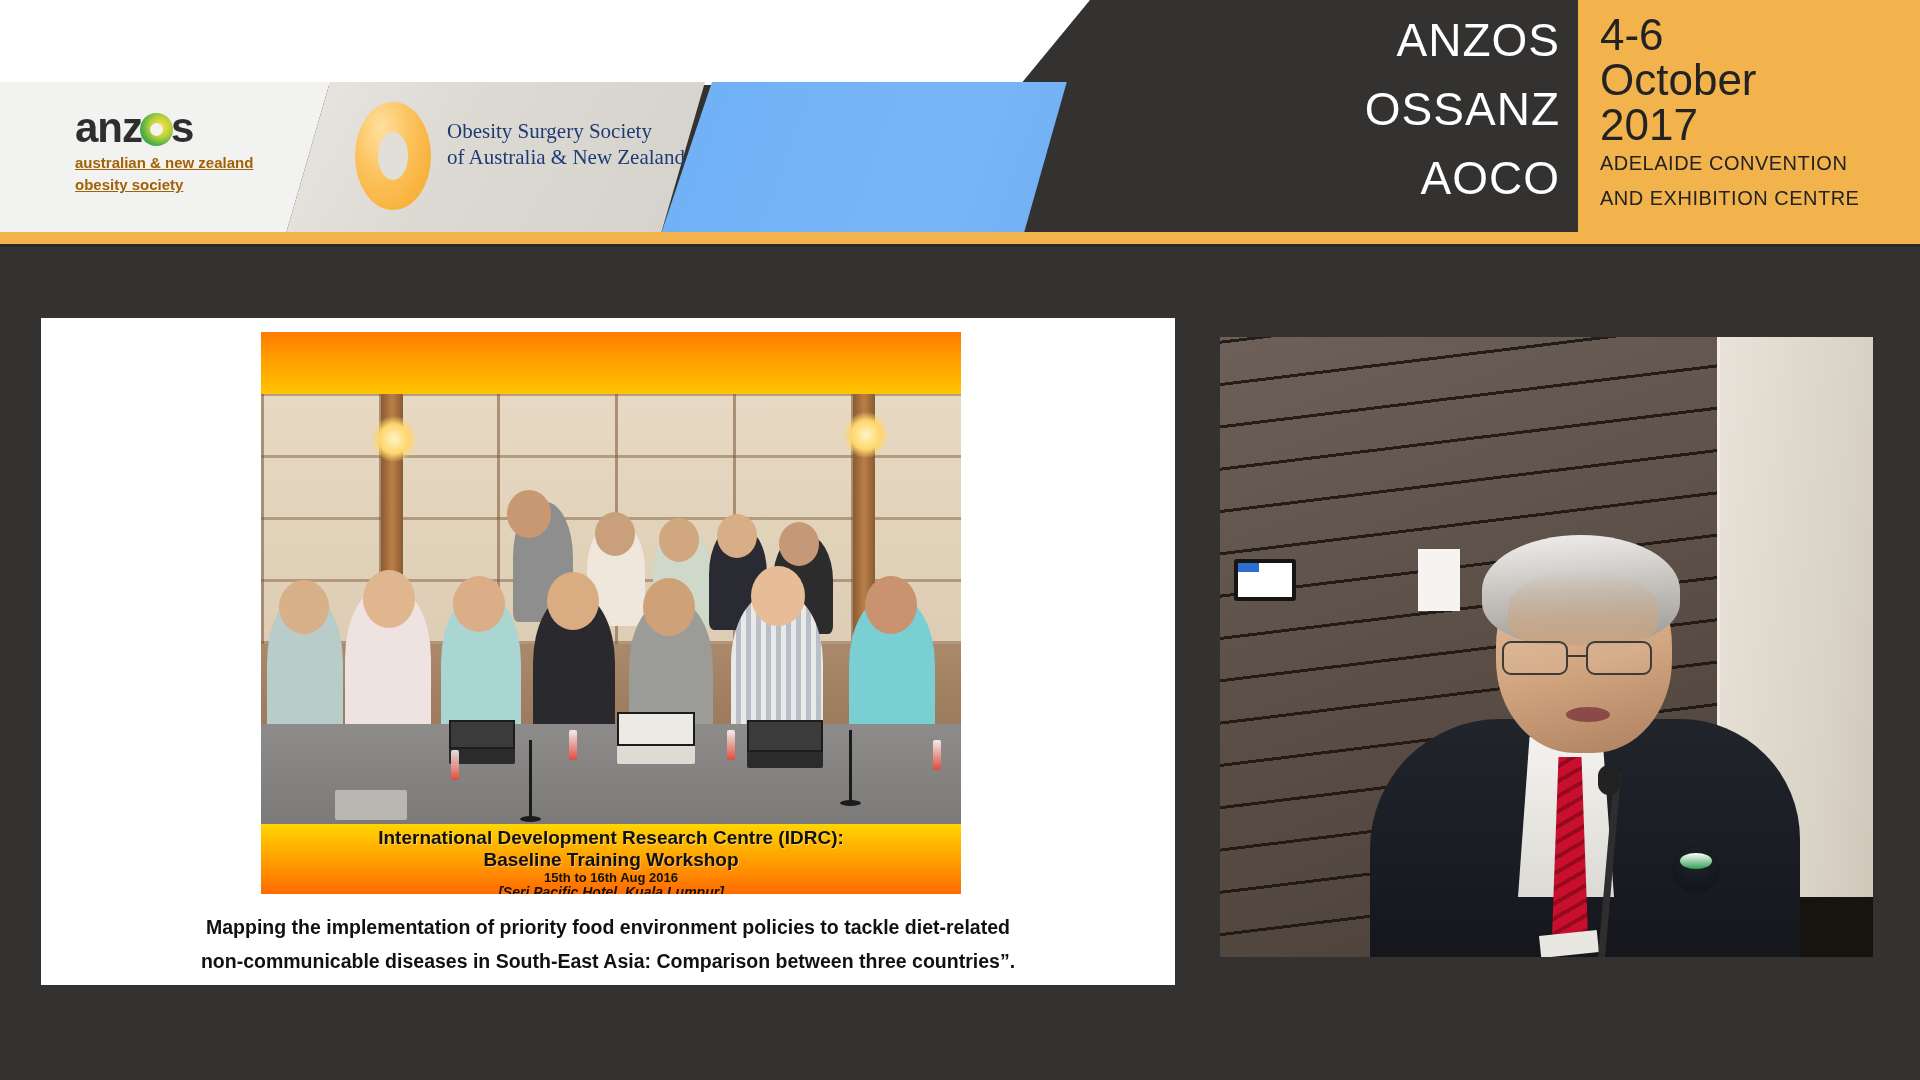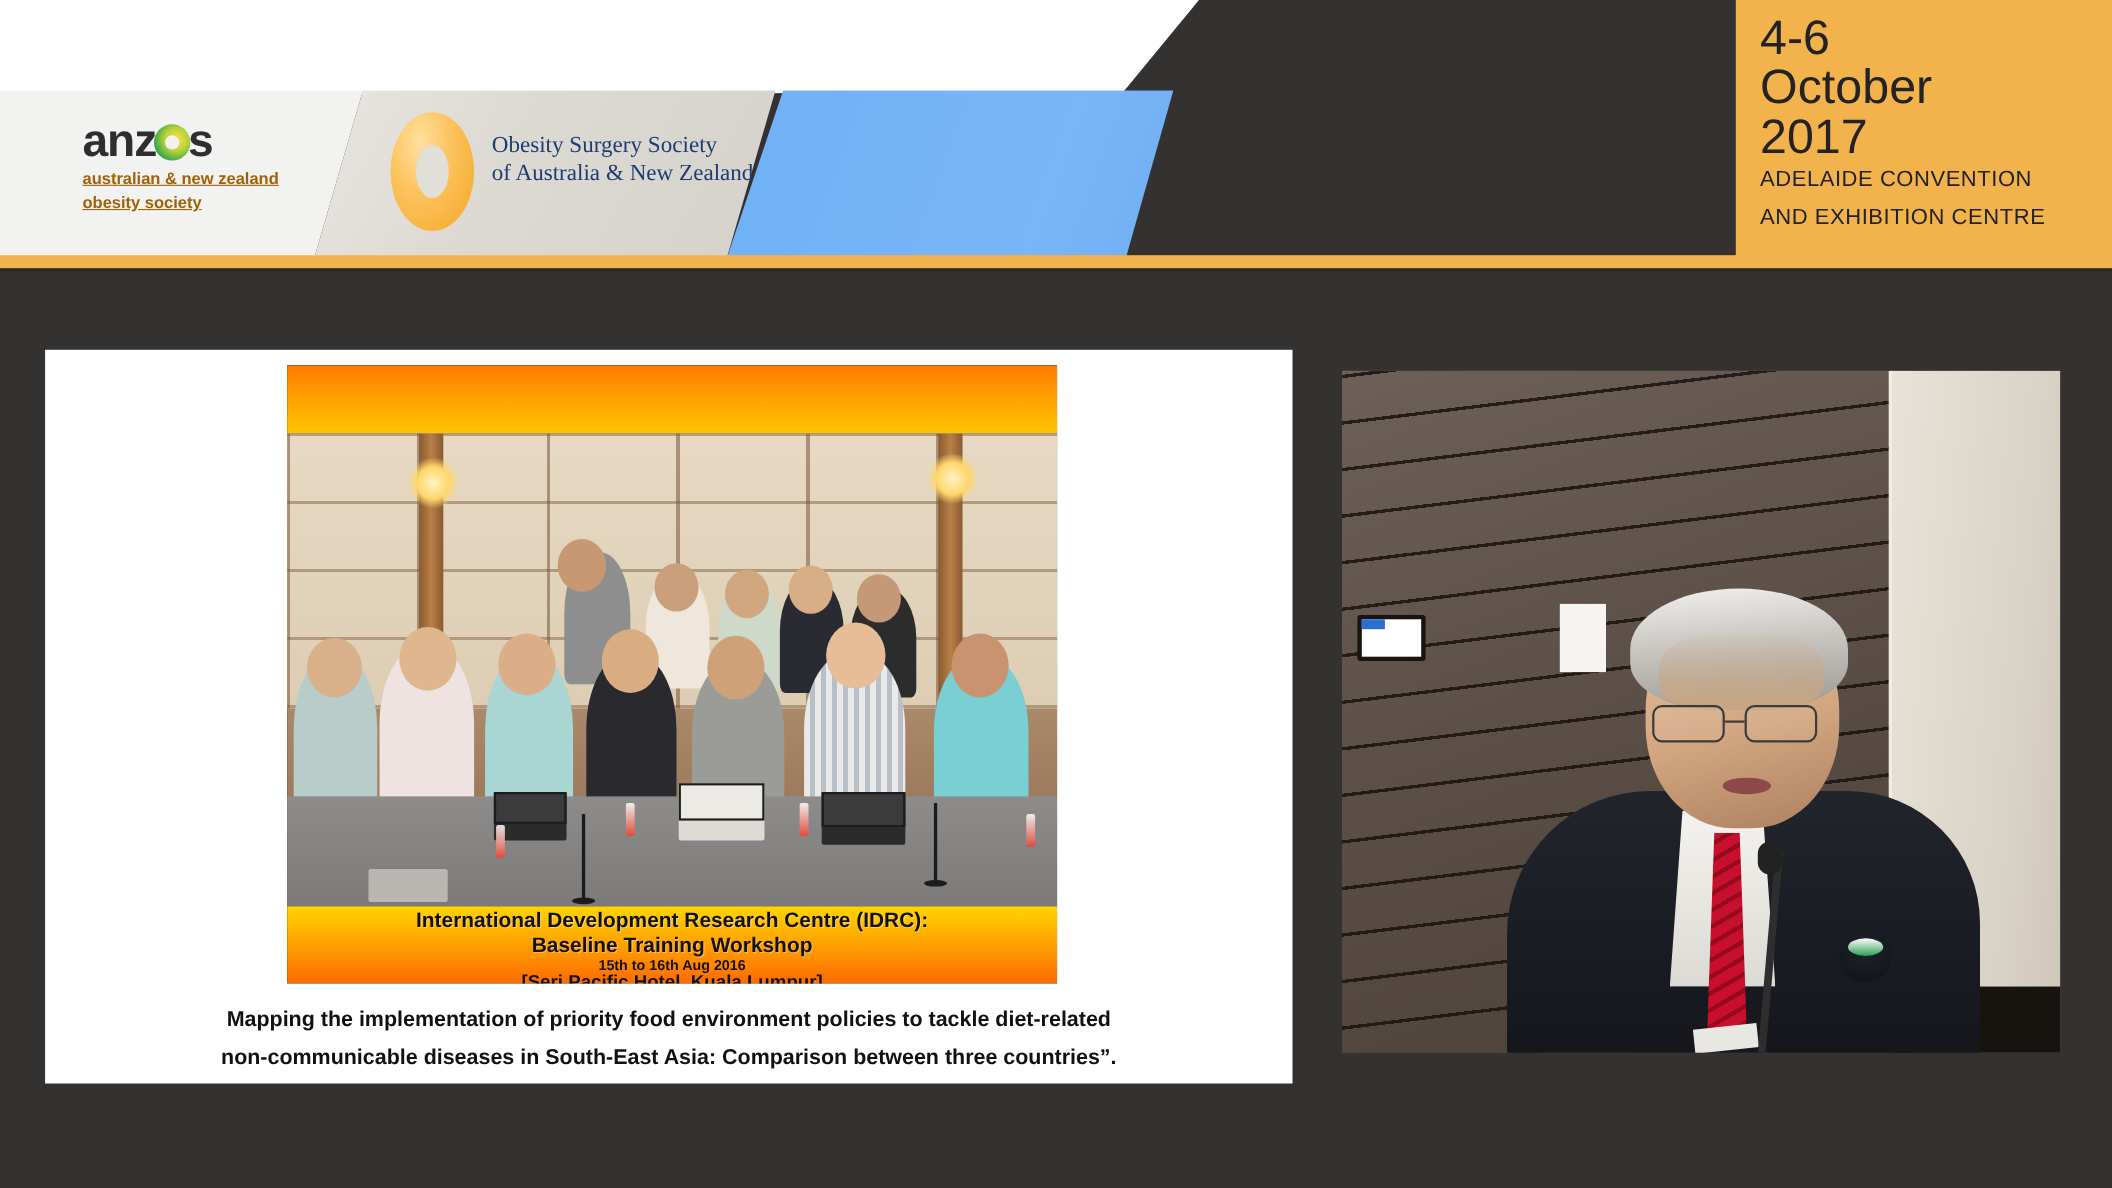--- a/index.html
+++ b/index.html
@@ -179,21 +179,21 @@
   .mic::after{ content:""; position:absolute; left:-9px; bottom:-4px; width:21px;height:6px;border-radius:50%;background:#1b1b1b;}
 
   .photo-caption{
     position:absolute; left:0; bottom:0; width:700px; height:70px;
     background:linear-gradient(180deg,#ffd500 0%, #ff9b00 55%, #ff6a00 100%);
     text-align:center; padding-top:3px;
   }
   .pc-l1{ font-size:19px; font-weight:bold; color:#111; text-shadow:1px 1px 0 rgba(255,255,255,.35); line-height:22px;}
   .pc-l2{ font-size:19px; font-weight:bold; color:#111; text-shadow:1px 1px 0 rgba(255,255,255,.35); line-height:21px;}
   .pc-l3{ font-size:13px; font-weight:bold; color:#111; line-height:15px;}
-  .pc-l4{ font-size:17px; font-weight:bold; color:#111; line-height:15px;}
+  .pc-l4{ font-size:14px; font-weight:bold; color:#111; line-height:15px;font-style:italic;}
 
   .slide-caption{
     position:absolute; left:0; top:592px; width:1134px;
     text-align:center; color:#111;
   }
   .slide-caption div{ font-size:19.5px; font-weight:bold; line-height:34px; }
 
   
   .video{
     position:absolute; left:1220px; top:337px; width:653px; height:620px;
@@ -316,20 +316,25 @@
           <div>AND ITS BIANNUAL SCIENTIFIC CONGRESS,</div>
           <div>THE ASIA AND OCEANIA CONGRESS ON OBESITY</div>
         </div>
       </div>
     </div>
   </div>
 
   <div class="banner-orange-wedge"></div>
   <div class="banner-wedge"></div>
 
+  <div class="acronyms">
+    <div>ANZOS</div>
+    <div>OSSANZ</div>
+    <div>AOCO</div>
+  </div>
 
   <div class="date-block">
     <div class="date-big">4-6</div>
     <div class="date-big">October</div>
     <div class="date-big">2017</div>
     <div class="venue">ADELAIDE CONVENTION</div>
     <div class="venue" style="margin-top:11px">AND EXHIBITION CENTRE</div>
   </div>
 
   <div class="banner-gold"></div>

